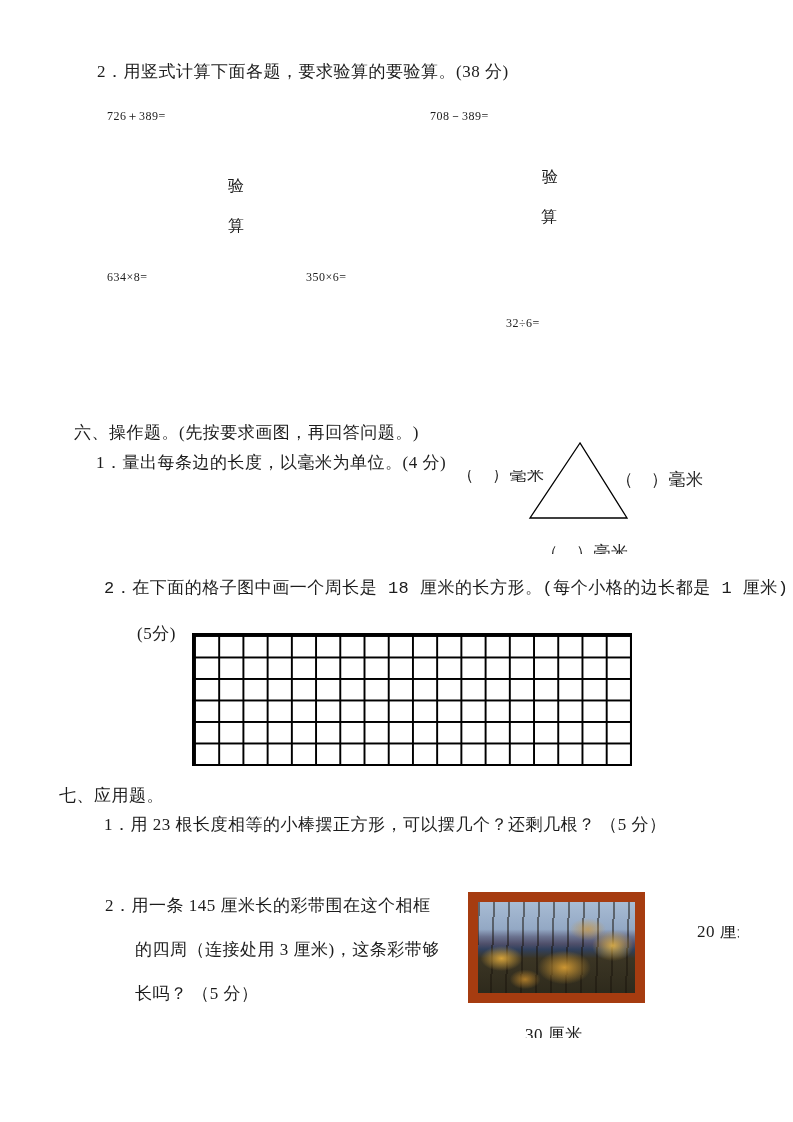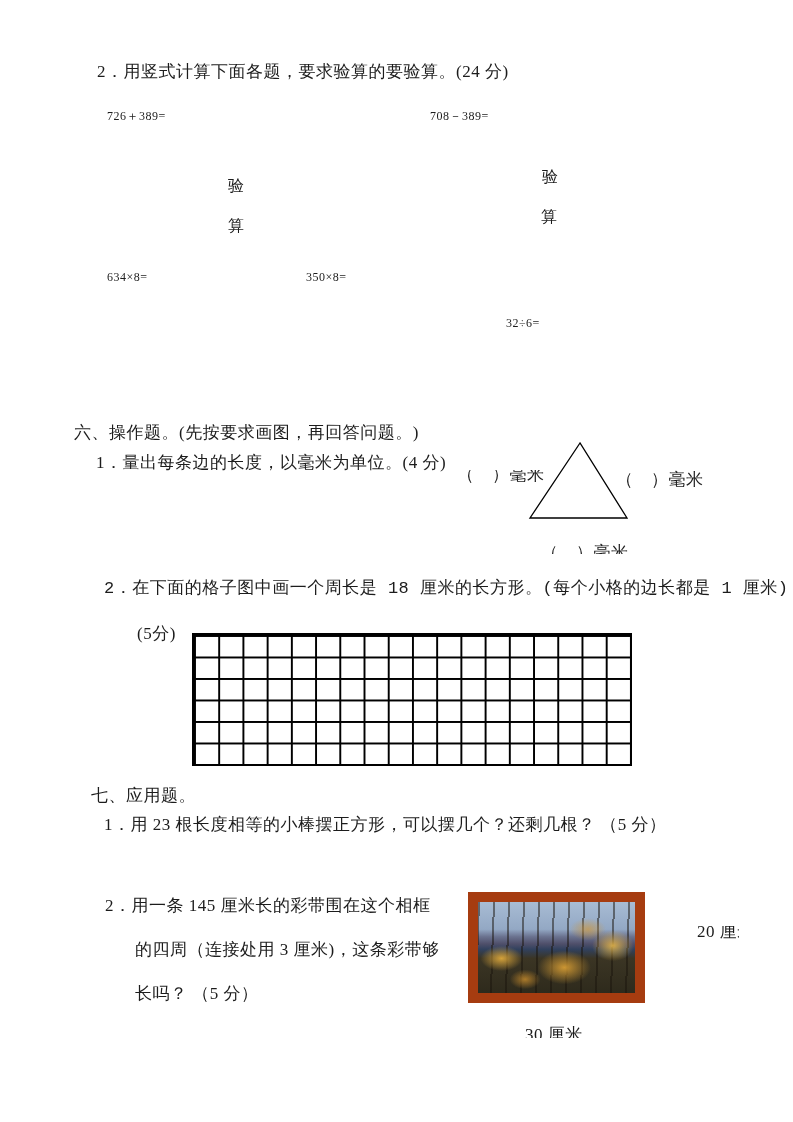--- a/index.html
+++ b/index.html
@@ -50,33 +50,33 @@
       radial-gradient(ellipse 22px 14px at 30% 85%, rgba(200,140,44,.8), rgba(200,140,44,0) 70%),
       repeating-linear-gradient(92deg, rgba(26,20,12,.5) 0 2px, rgba(26,20,12,0) 2px 15px),
       linear-gradient(to bottom,
         #a8bcd4 0%, #93a8c4 30%, #6b7390 38%, #4f4f6a 46%,
         #31415e 52%, #3b3524 62%, #2e2a1c 100%);
   }
 </style>
 </head>
 <body>
 
-<div class="abs t" style="left:97px; top:60px;">2．用竖式计算下面各题，要求验算的要验算。(24 分)</div>
+<div class="abs t" style="left:97px; top:60px;">2．用竖式计算下面各题，要求验算的要验算。(38 分)</div>
 
 <div class="abs t big" style="left:107px; top:108px;">726＋389=</div>
 <div class="abs t big" style="left:430px; top:108px;">708－389=</div>
 
 <div class="abs vchar" style="left:228px; top:176px;">验</div>
 <div class="abs vchar" style="left:228px; top:216px;">算</div>
 
 <div class="abs vchar" style="left:542px; top:167px;">验</div>
 <div class="abs vchar" style="left:541px; top:207px;">算</div>
 
 <div class="abs t big" style="left:107px; top:270px;">634×8=</div>
-<div class="abs t big" style="left:306px; top:270px;">350×8=</div>
+<div class="abs t big" style="left:306px; top:270px;">350×6=</div>
 <div class="abs t big" style="left:506px; top:268px;margin-top:48px;">32÷6=</div>
 
 <div class="abs t" style="left:74px; top:421px;">六、操作题。(先按要求画图，再回答问题。)</div>
 <div class="abs t" style="left:96px; top:451px;">1．量出每条边的长度，以毫米为单位。(4 分)</div>
 
 <svg class="abs tri-fig" viewBox="0 0 120 90">
   <polygon points="60,9 10,84 107,84" fill="none" stroke="#000" stroke-width="1.3"></polygon>
 </svg>
 
 <div class="clip clip-left">
@@ -85,21 +85,21 @@
 <div class="abs t" style="left:616px; top:468px;">（　）毫米</div>
 <div class="clip clip-bottom">
   <span>（　）毫米</span>
 </div>
 
 <div class="abs t" style="left:104px; top:576px;font-family:Liberation Mono, monospace;">2．在下面的格子图中画一个周长是 18 厘米的长方形。(每个小格的边长都是 1 厘米)</div>
 <div class="abs t" style="left:137px; top:622px;">(5分)</div>
 
 <div class="abs grid-fig"></div>
 
-<div class="abs t" style="left:59px; top:784px;margin-left:32px;">七、应用题。</div>
+<div class="abs t" style="left:59px; top:784px;">七、应用题。</div>
 <div class="abs t" style="left:104px; top:813px;">1．用 23 根长度相等的小棒摆正方形，可以摆几个？还剩几根？ （5 分）</div>
 
 <div class="abs t" style="left:105px; top:894px;">2．用一条 145 厘米长的彩带围在这个相框</div>
 <div class="abs t" style="left:135px; top:938px;">的四周（连接处用 3 厘米)，这条彩带够</div>
 <div class="abs t" style="left:135px; top:982px;">长吗？ （5 分）</div>
 
 <div class="abs photo-frame" style="background:#a63c10;">
   <div class="photo"></div>
 </div>
 

